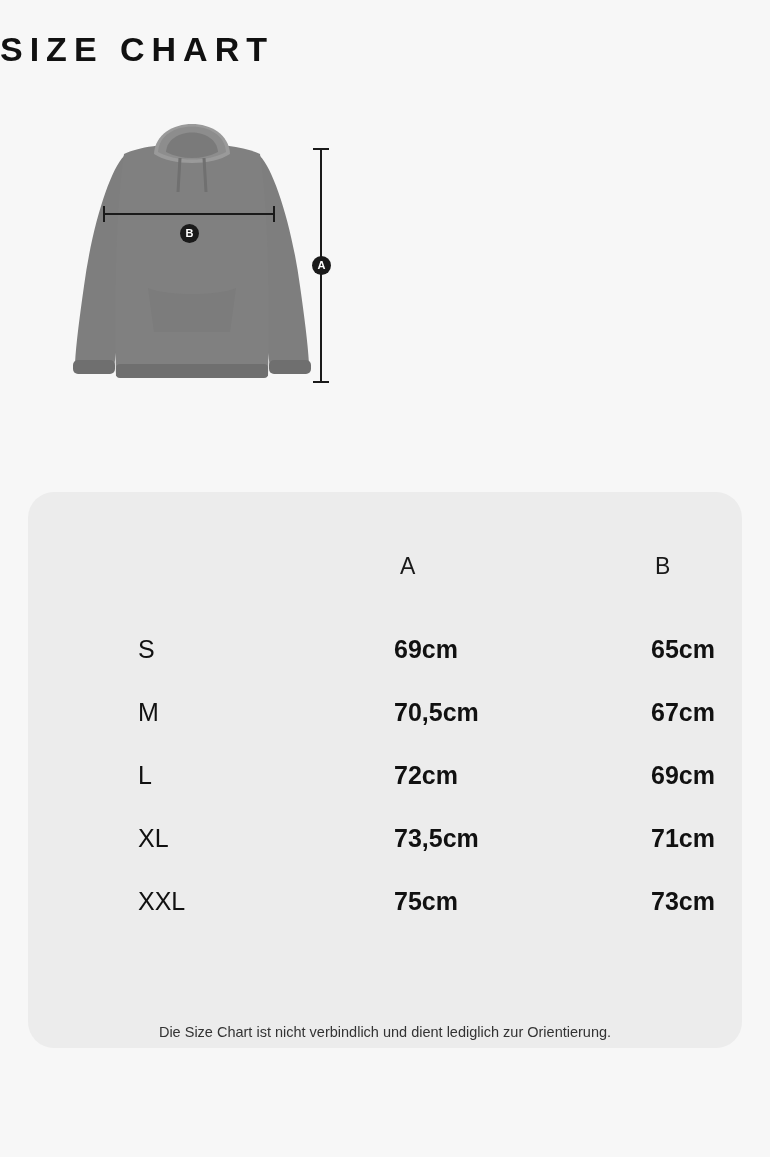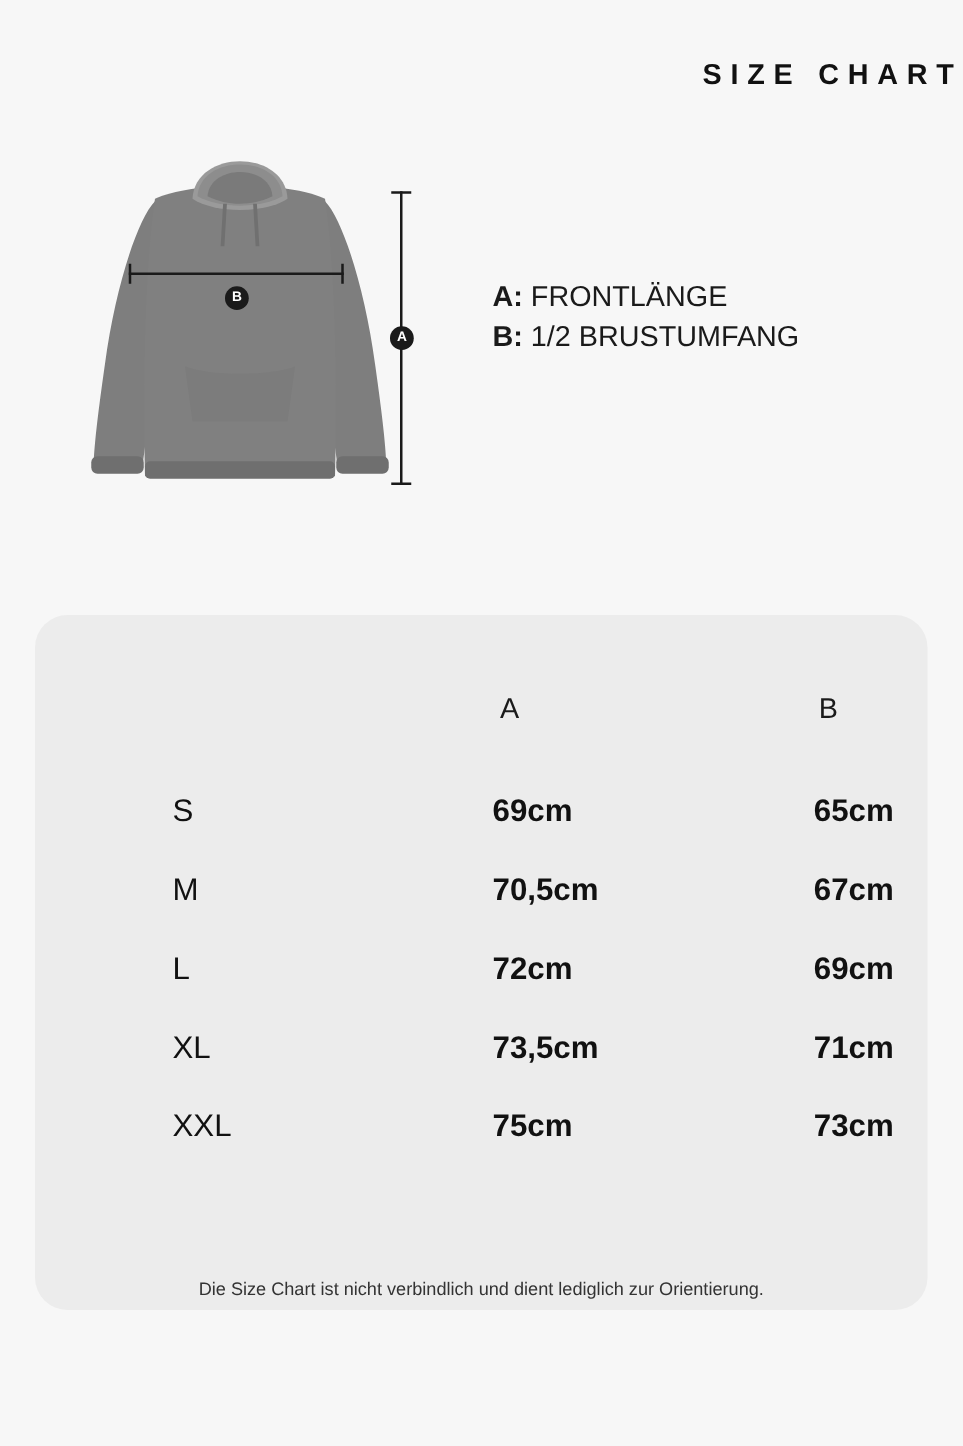--- a/index.html
+++ b/index.html
@@ -11,26 +11,26 @@
     height: 1157px;
     background: #f7f7f7;
     font-family: "Liberation Sans", sans-serif;
     color: #1a1a1a;
     overflow: hidden;
     position: relative;
   }
 
   
   .title {
-    text-align: right;
-    font-size: 23px;
+    text-align: left;
+    font-size: 34px;
     font-weight: bold;
     letter-spacing: 7px;
     color: #111111;
-    padding-top: 48px;
+    padding-top: 32px;
     line-height: 1;
   }
 
   
   .illustration {
     position: relative;
     height: 340px;
     margin-top: 22px;
   }
 
@@ -191,30 +191,20 @@
       <rect x="54" y="268" width="152" height="14" rx="4" fill="#6f6f6f"></rect>
     </svg>
   </div>
 
   <div class="dim-b"></div>
   <div class="badge badge-b">B</div>
 
   <div class="dim-a"></div>
   <div class="badge badge-a">A</div>
 
-  <div class="legend">
-    <div>
-      <span class="k">A:</span>
-      <span>FRONTLÄNGE</span>
-    </div>
-    <div>
-      <span class="k">B:</span>
-      <span>1/2 BRUSTUMFANG</span>
-    </div>
-  </div>
 </div>
 
 <div class="card">
   <table class="sizes">
     <thead>
       <tr>
         <th class="col-size"></th>
         <th class="col-a hdr-a">A</th>
         <th class="col-b hdr-b">B</th>
       </tr>

